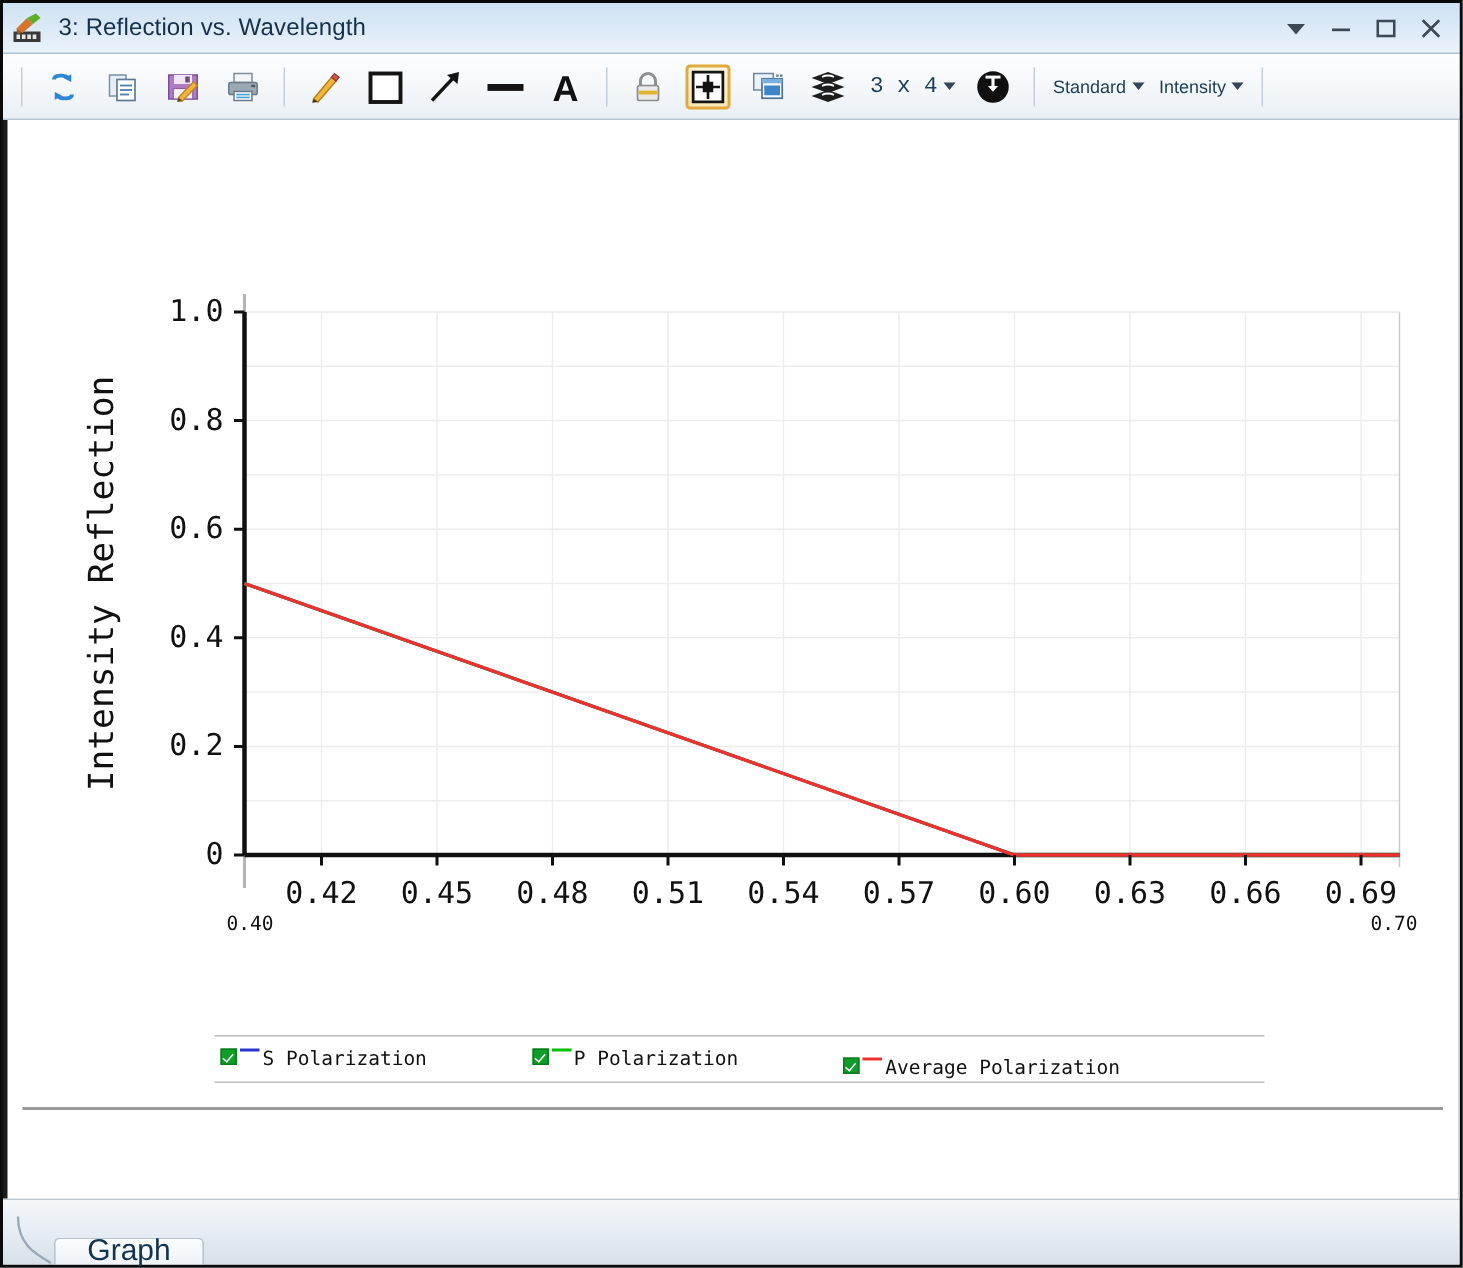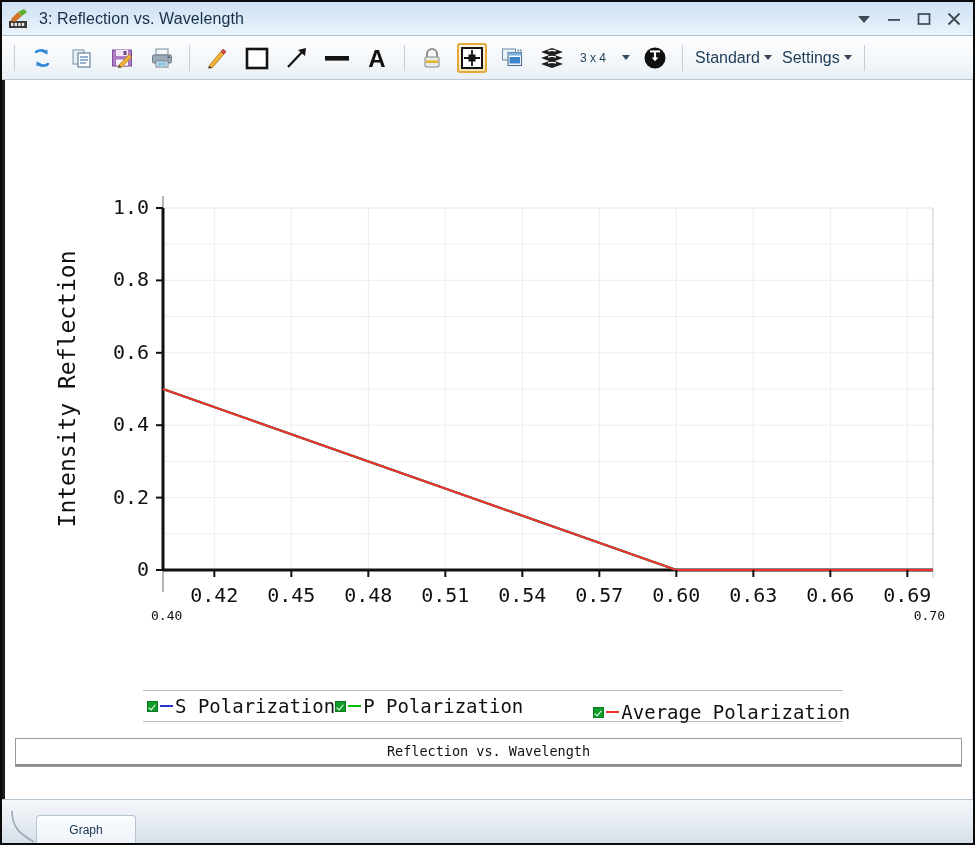--- a/index.html
+++ b/index.html
@@ -80,34 +80,35 @@
     margin-left: 5px;
     white-space: nowrap;
   }
   .circle-chev {
     width: 22px; height: 22px;
     border: 1.6px solid #6f7c88;
     border-radius: 50%;
     display: flex; align-items: center; justify-content: center;
   }
   .dd-label {
-    font-size: 16px; color: #1d3c57;
+    font-size: 12px; color: #1d3c57;
     white-space: nowrap;
     margin-right: 4px;
     text-align: right;
   }
   .caret {
     width: 0; height: 0;
     border-left: 4.5px solid transparent;
     border-right: 4.5px solid transparent;
     border-top: 5px solid #33465a;
   }
   .gridsize {
-    font-size: 12px; color: #1d3c57; white-space: nowrap;
-    margin: 0 16px 0 3px;
+    font-size: 15px; color: #1d3c57; white-space: nowrap;
+    margin: 0 4px 0 3px;
+    font-family: Liberation Mono, monospace;
   }
   .icon-btn { width: 30px; height: 30px; display:flex; align-items:center; justify-content:center; }
   .icon-btn.selected {
     border: 2px solid #e0a93a;
     border-radius: 3px;
     background: linear-gradient(to bottom,#fdf6e2,#fae7b5);
   }
 
   
   .content {
@@ -132,23 +133,23 @@
   .legend {
     position: absolute;
     left: 138px; top: 610px;
     width: 700px; height: 32px;
     border-top: 1px solid #bdbdbd;
     border-bottom: 1px solid #bdbdbd;
     display: flex;
     align-items: center;
   }
   .legend-item {
-    display: flex; align-items: center;
+    display: flex; 
     font-family: "DejaVu Sans Mono", monospace;
-    font-size: 19px;
+    font-size: 13px;
     color: #111;
     white-space: nowrap;
   }
   .lg-check {
     width: 11px; height: 11px;
     background: #0f9c28;
     border: 1px solid #0a7a1e;
     margin-right: 1px;
     position: relative;
     flex: 0 0 auto;
@@ -205,25 +206,25 @@
   
   .tabbar {
     height: 44px; min-height: 44px;
     background: linear-gradient(to bottom,#f4f7fa 0%, #e3eaf1 60%, #d7e0e9 100%);
     border-top: 1px solid #b9c7d3;
     display: flex;
     align-items: flex-end;
     padding-left: 8px;
   }
   .tab {
-    height: 28px;
+    height: 18px;
     min-width: 100px;
     padding: 0 18px;
     display: flex; align-items: center; justify-content: center;
-    font-size: 12px;
+    font-size: 20px;
     color: #1d3c57;
     border: 1px solid #9fb0bf;
     border-bottom: none;
     border-radius: 4px 4px 0 0;
     margin-right: 2px;
   }
   .tab.active {
     background: linear-gradient(to bottom,#fbfdfe,#eef3f8);
     border-color: #b6c4d1;
     color: #133350;
@@ -448,21 +449,21 @@
     </div>
 
     <div class="tb-sep"></div>
 
     <div class="tb-item">
       <span class="dd-label">Standard</span>
       <span class="caret"></span>
     </div>
 
     <div class="tb-item">
-      <span class="dd-label">Settings</span>
+      <span class="dd-label">Intensity</span>
       <span class="caret"></span>
     </div>
 
     <div class="tb-sep"></div>
 
   </div>
 
   <div class="content">
 
     <div class="plotwrap">
@@ -535,34 +536,33 @@
           <text x="0" y="0" text-anchor="middle" font-family="&quot;DejaVu Sans Mono&quot;, monospace" font-size="23" fill="#111" transform="translate(70,309) rotate(-90)">Intensity Reflection</text>
         </svg>
     </div>
 
     <div class="legend" id="legend">
         <div class="legend-item" style="margin-left: 4px;">
           <span class="lg-check"></span>
           <span class="lg-line" style="background: rgb(43, 53, 204);"></span>
           <span>S Polarization</span>
         </div>
-        <div class="legend-item" style="">
+        <div class="legend-item" style="margin-left: 70px;">
           <span class="lg-check"></span>
           <span class="lg-line" style="background: rgb(0, 192, 0);"></span>
           <span>P Polarization</span>
         </div>
         <div class="legend-item" style="margin-left: 70px; margin-top: 12px;">
           <span class="lg-check"></span>
           <span class="lg-line" style="background: rgb(239, 48, 48);"></span>
           <span>Average Polarization</span>
         </div>
       </div>
 
     <div class="infowrap">
-      <div class="info-title">Reflection vs. Wavelength</div>
     </div>
 
   </div>
 
   <div class="tabbar">
     <div class="tab-curve">
       <svg width="26" height="34" viewBox="0 0 26 34">
         <path d="M2 2 C2 20, 12 26, 24 33" stroke="#9aa9b7" stroke-width="1.6" fill="none"></path>
       </svg>
     </div>

